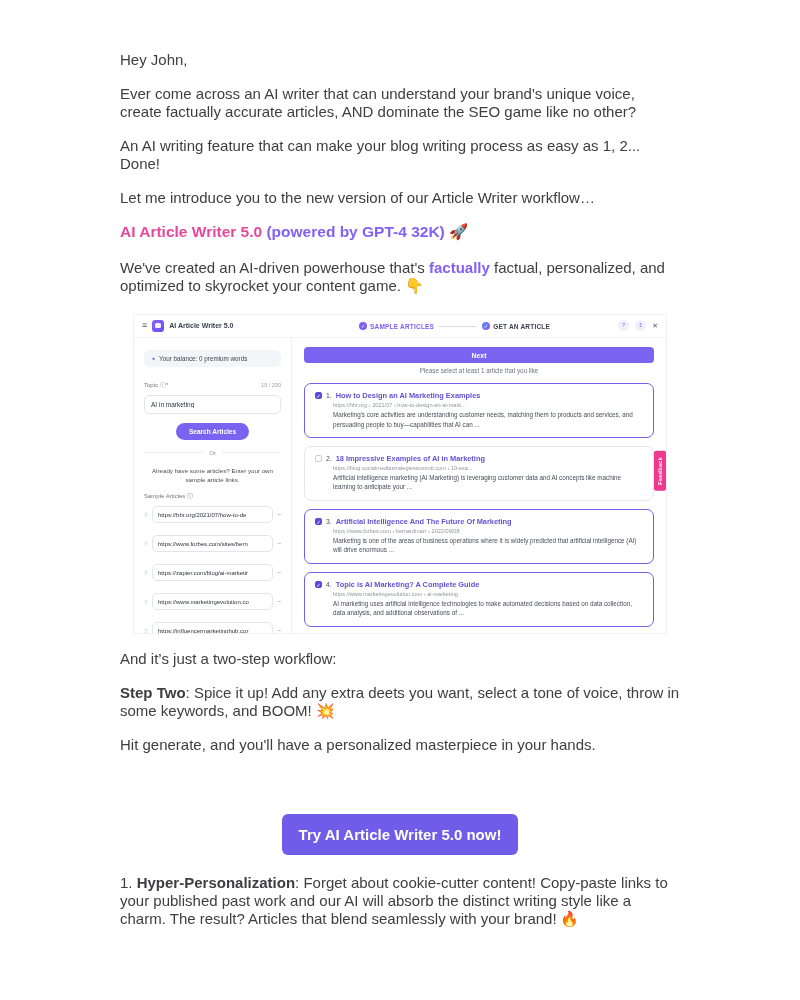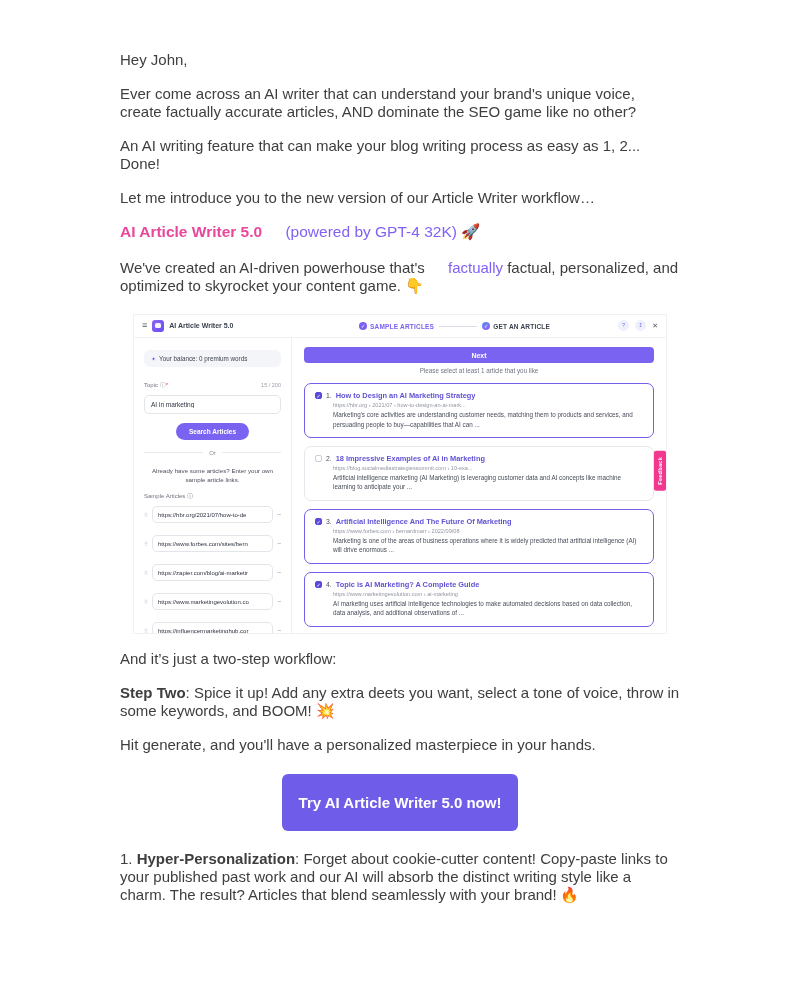--- a/index.html
+++ b/index.html
@@ -7,28 +7,28 @@
   body {
     width:800px; height:1000px; overflow:hidden;
     font-family:"Liberation Sans", sans-serif;
     color:#3e3e40;
   }
   .email { padding:51px 120px 0 120px; }
   .email p { margin:0 0 16px 0; font-size:15px; line-height:1.2; }
   .bold { font-weight:bold; }
   h2.feature-heading { margin:0 0 17px 0; font-size:15.5px; line-height:1.2; }
   .pink { color:#e8479b; font-weight:bold; }
-  .purple { color:#8161f5; font-weight:normal;margin-left:19px; }
+  .purple { color:#8161f5; font-weight:bold; }
 
   .cta-wrap { text-align:center; margin:20px 0 19px 0; }
   .cta-btn {
     display:inline-block; background:#6f5ce8; color:#ffffff;
     font-family:"Liberation Sans", sans-serif;
     font-size:15px; font-weight:bold; border:none; border-radius:6px;
-    padding:20px 17px; cursor:pointer;
+    padding:12px 17px; cursor:pointer;margin-top:40px;
   }
 
   
   .appshot {
     position:relative; width:534px; height:320px; margin:19px 0 16px 13px;
     background:#ffffff; border:1px solid #f1f1f4; overflow:hidden;
     font-family:"Liberation Sans", sans-serif;
   }
   .as-header {
     position:relative; height:23px; display:flex; align-items:center;
@@ -213,21 +213,21 @@
       </div>
 
       <div class="as-main">
         <button class="as-next">Next</button>
         <div class="as-select">Please select at least 1 article that you like</div>
 
         <div class="as-card sel">
           <div class="as-cardtop">
             <span class="as-check checked"></span>
             <span class="as-num">1.</span>
-            <span class="as-atitle">How to Design an AI Marketing Strategy</span>
+            <span class="as-atitle">How to Design an AI Marketing Examples</span>
           </div>
           <div class="as-url">https://hbr.org › 2021/07 › how-to-design-an-ai-mark...</div>
           <div class="as-desc">Marketing's core activities are understanding customer needs, matching them to products and services, and persuading people to buy—capabilities that AI can ...</div>
         </div>
 
         <div class="as-card">
           <div class="as-cardtop">
             <span class="as-check"></span>
             <span class="as-num">2.</span>
             <span class="as-atitle">18 Impressive Examples of AI in Marketing</span>

